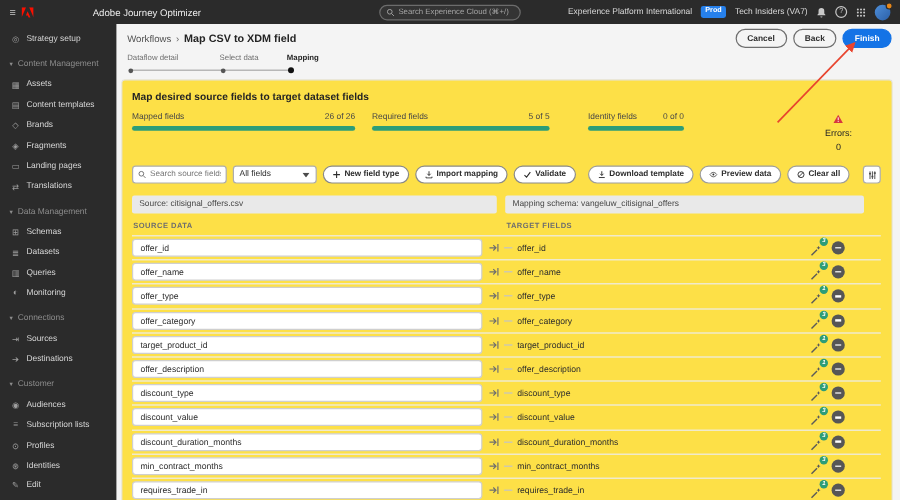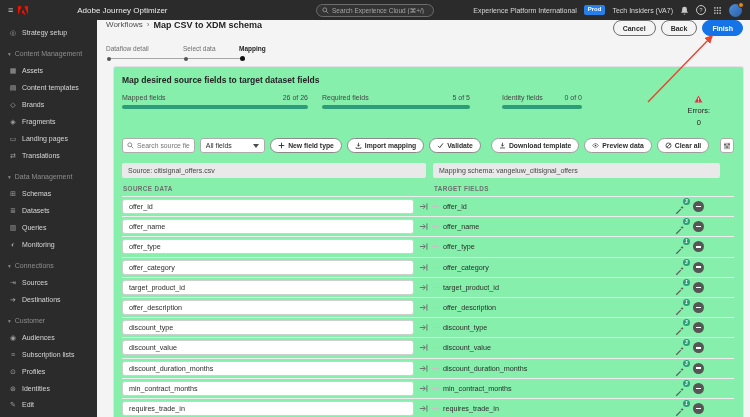--- a/index.html
+++ b/index.html
@@ -41,40 +41,40 @@
   .nav-item{ display:flex; align-items:center; gap:5px; height:17px; padding-left:9px;
              color:#d6d6d6; font-size:7px; cursor:pointer; white-space:nowrap; }
   .nav-item .ic{ width:8px; font-size:7px; color:#9f9f9f; text-align:center; flex:none; }
   .nav-section{ display:flex; align-items:center; gap:4px; height:17px; padding-left:8px;
                 color:#8d8d8d; font-size:7px; margin-top:4px; cursor:pointer; white-space:nowrap; }
   .nav-section .chev{ font-size:5.5px; color:#8d8d8d; }
   .edit-item{ position:absolute; bottom:4px; left:0; right:0; }
 
   
   .main{ position:absolute; left:97px; top:20px; width:653px; height:397px; }
-  .crumb-bar{ height:24px; display:flex; padding:0 7px 0 9px; }
+  .crumb-bar{ height:24px; display:flex; align-items:center; padding:0 7px 0 9px; }
   .crumb-root{ font-size:8px; color:#505050; cursor:pointer; }
   .crumb-sep{ font-size:8px; color:#6e6e6e; margin:0 4px; }
   .crumb-current{ font-size:9px; font-weight:700; color:#242424; }
   .crumb-actions{ margin-left:auto; display:flex; gap:5px; }
   .btn{ height:16px; border-radius:8px; border:1.2px solid #6e6e6e; background:transparent;
         color:#2c2c2c; font-size:7px; font-weight:700; padding:0 9px; display:flex;
         align-items:center; font-family:inherit; cursor:pointer; }
   .btn.primary{ background:#1473e6; border-color:#1473e6; color:#fff; }
 
   .steps{ position:relative; height:22px; }
   .step-label{ position:absolute; top:1px; font-size:6.5px; color:#6e6e6e; }
   .step-label.current{ color:#242424; font-weight:700; }
   .step-track{ position:absolute; top:14px; left:11px; width:137px; height:1px; background:#a8a8a8; }
   .step-dot{ position:absolute; top:12.5px; width:4px; height:4px; border-radius:50%; background:#555; }
   .step-dot.current{ width:5px; height:5px; top:12px; background:#111; }
 
-  .card{ position:absolute; left:4px; right:6px; top:46px; bottom:0; background:#86efac;
+  .card{ position:absolute; left:4px; right:6px; top:46px; bottom:0; background:#fde047;
          border:1px solid #e2e2e2; border-bottom:none; border-radius:3px 3px 0 0;
-         padding:8px 9px 0 8px; overflow:hidden;margin-left:12px; }
+         padding:8px 9px 0 8px; overflow:hidden; }
   .card-title{ font-size:8.5px; font-weight:700; color:#242424; }
 
   .stats{ display:flex; align-items:flex-start; margin-top:9px; }
   .stat{ }
   .stat-top{ display:flex; justify-content:space-between; font-size:7px; color:#464646; }
   .stat-bar{ height:3.5px; background:#2d9d78; border-radius:2px; margin-top:4px; }
   .stat-1{ width:186px; }
   .stat-2{ width:148px; margin-left:14px; }
   .stat-3{ width:80px; margin-left:32px; }
   .errors{ margin-left:auto; margin-right:24px; display:flex; align-items:center; gap:3px;
@@ -281,21 +281,21 @@
       <span class="ic">✎</span>
       <span>Edit</span>
     </div>
   </div>
 
   <div class="main">
 
     <div class="crumb-bar">
       <span class="crumb-root">Workflows</span>
       <span class="crumb-sep">›</span>
-      <span class="crumb-current">Map CSV to XDM schema</span>
+      <span class="crumb-current">Map CSV to XDM field</span>
       <div class="crumb-actions">
         <button class="btn">Cancel</button>
         <button class="btn">Back</button>
         <button class="btn primary">Finish</button>
       </div>
     </div>
 
     <div class="steps">
       <span class="step-label" style="left:9px">Dataflow detail</span>
       <span class="step-label" style="left:86px">Select data</span>

